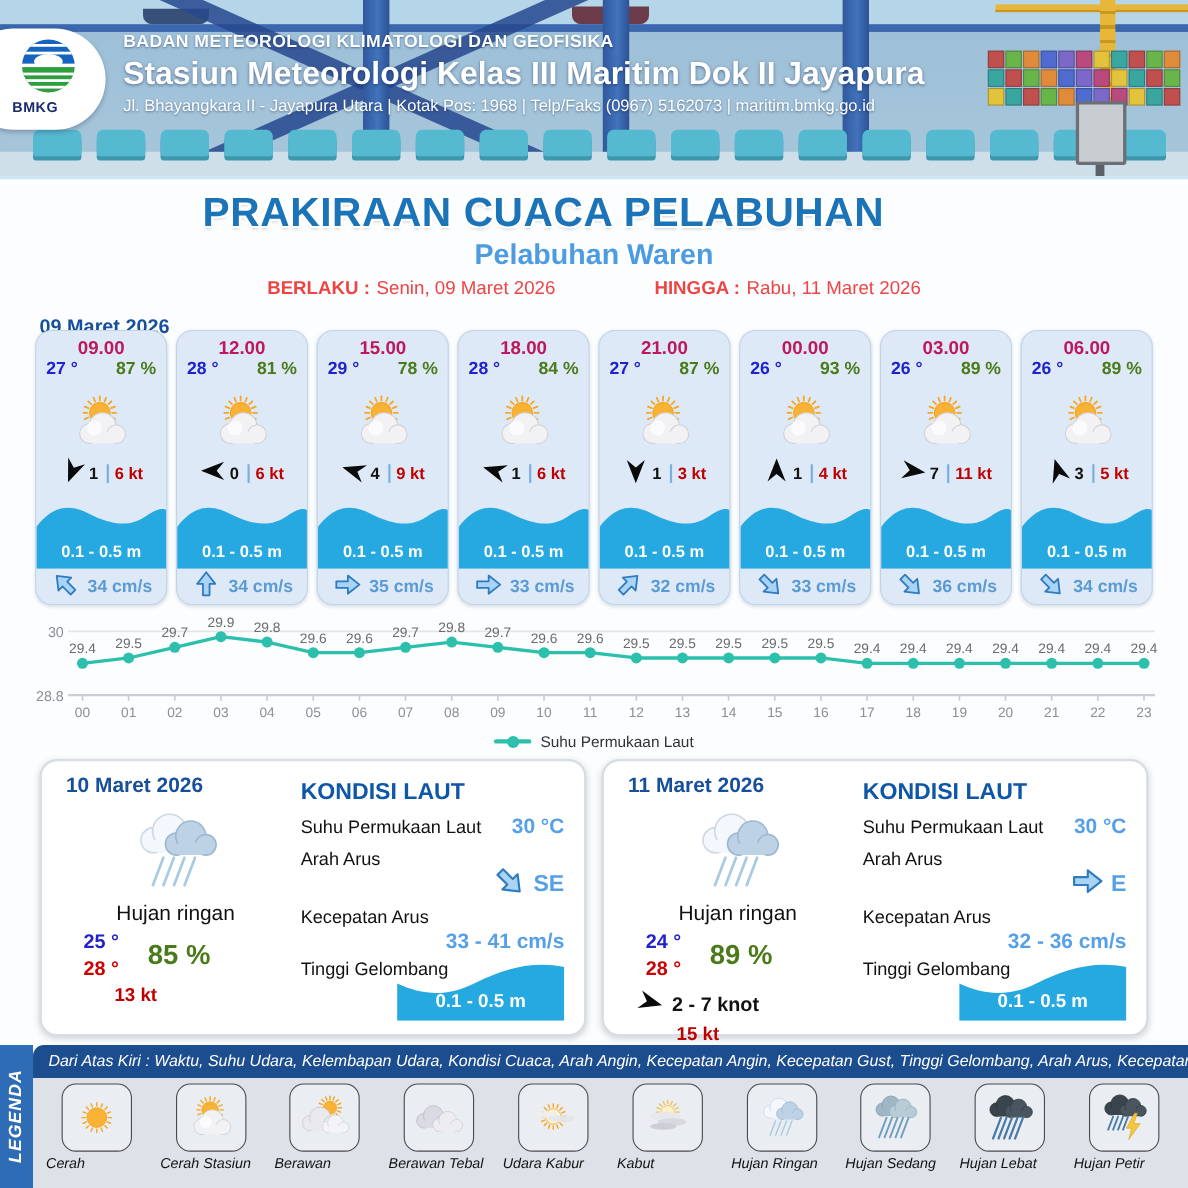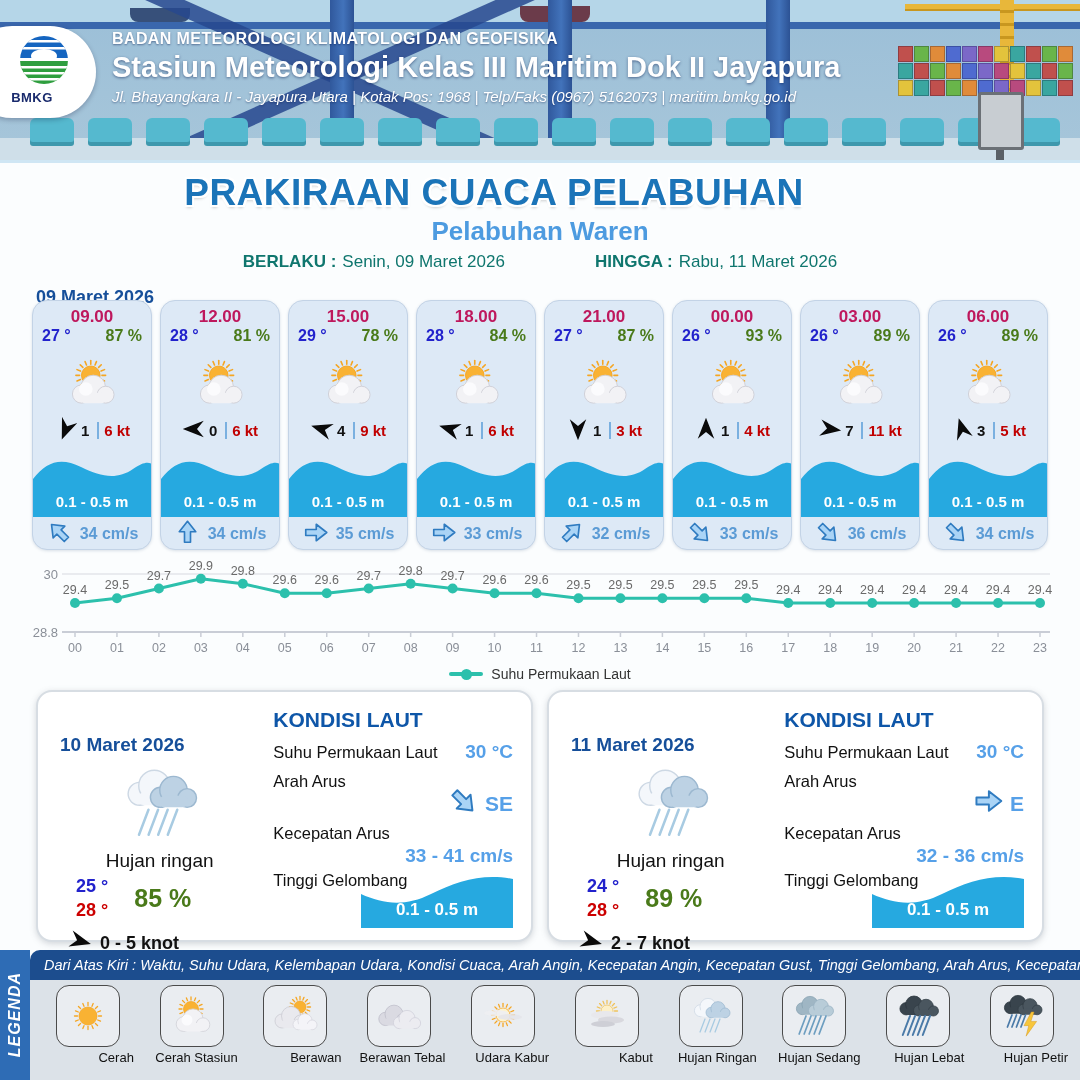--- a/index.html
+++ b/index.html
@@ -21,29 +21,29 @@
   .crane-col { position:absolute; left:1000px; top:0; width:14px; height:110px; background:repeating-linear-gradient(180deg,#e8b73a 0 10px,#c8971f 10px 13px); }
   .crane-beam { position:absolute; left:905px; top:4px; width:175px; height:7px; background:#e8b73a; border-bottom:2px solid #c8971f; }
   .ship { position:absolute; background:#37507a; border-radius:0 0 8px 8px; }
   .containers { position:absolute; left:898px; top:46px; }
   .logo-pill { position:absolute; left:-34px; top:26px; width:130px; height:92px; background:#fff; border-radius:46px; box-shadow:0 2px 5px rgba(0,0,40,.25); }
   .logo-emblem { position:absolute; left:52px; top:8px; }
   .logo-text { position:absolute; left:36px; top:64px; width:60px; text-align:center; font-size:13px; font-weight:bold; color:#1a2b6d; letter-spacing:.5px; }
   .hdr-text { position:absolute; left:112px; top:30px; z-index:5; color:#fff; }
   .hdr-agency { font-size:16px; font-weight:bold; letter-spacing:.4px; text-shadow:0 1px 2px rgba(10,30,80,.5); }
   .hdr-station { font-size:29px; font-weight:bold; margin-top:3px; text-shadow:0 1px 3px rgba(10,30,80,.55); }
-  .hdr-address { font-size:15px; margin-top:4px; text-shadow:0 1px 2px rgba(10,30,80,.5);font-style:italic; }
+  .hdr-address { font-size:15px; margin-top:4px; text-shadow:0 1px 2px rgba(10,30,80,.5); }
   .hdr-sep { position:absolute; left:0; top:160px; width:1080px; height:3px; background:#cfe6f4; }
 
   
   .title-main { position:absolute; left:0; top:172px; width:988px; text-align:center;
     font-size:37px; font-weight:800; letter-spacing:.5px; color:#1b74b8;
     text-shadow:-2px -2px 0 #fff,2px -2px 0 #fff,-2px 2px 0 #fff,2px 2px 0 #fff,0 3px 3px rgba(0,0,0,.18); }
   .title-sub { position:absolute; left:0; top:216px; width:1080px; text-align:center; font-size:26px; font-weight:bold; color:#4d9be0; }
-  .validity { position:absolute; left:0; top:252px; width:1080px; display:flex; justify-content:center; gap:90px; font-size:17px; color:#0f766e; }
+  .validity { position:absolute; left:0; top:252px; width:1080px; display:flex; justify-content:center; gap:90px; font-size:17px; color:#ef4444; }
   .validity b { font-weight:bold; margin-right:6px; }
 
   
   .date-label { position:absolute; left:36px; top:287px; font-size:18px; font-weight:bold; color:#164f9a; }
   .cards-row { position:absolute; left:32px; top:300px; width:1016px; height:252px; display:flex; gap:8px; }
   .hcard { width:120px; height:250px; background:#dde9f6; border:1.5px solid #c3d3e6; border-radius:15px;
            overflow:hidden; position:relative; box-shadow:0 1px 3px rgba(60,90,130,.18); }
   .c-time { margin-top:6px; text-align:center; font-size:17px; font-weight:bold; color:#be185d; height:20px; }
   .c-th { height:24px; display:flex; justify-content:space-between; padding:0 9px; font-size:16px; font-weight:bold; }
   .c-temp { color:#2222cc; } .c-hum { color:#4a7a1a; }
@@ -60,21 +60,21 @@
   
   .chart-wrap { position:absolute; left:0; top:556px; width:1080px; height:108px; }
   .chart-legend { position:absolute; left:0; top:666px; width:1080px; display:flex; justify-content:center; align-items:center; gap:8px; font-size:14px; color:#333; }
   .cl-marker { width:34px; height:4px; background:#2cc0ac; border-radius:2px; position:relative; }
   .cl-marker::after { content:""; position:absolute; left:12px; top:-3.5px; width:11px; height:11px; border-radius:50%; background:#2cc0ac; }
 
   
   .daily-row { position:absolute; left:36px; top:690px; width:1008px; display:flex; gap:14px; }
   .dcard { flex:1; height:252px; background:#fff; border:2px solid #d7dde3; border-radius:16px;
            box-shadow:0 2px 6px rgba(90,100,110,.25); padding:12px 18px 10px 22px; display:flex; }
-  .d-left { width:44%; position:relative;margin-top:30px; }
+  .d-left { width:44%; position:relative; }
   .d-date { font-size:19px; font-weight:bold; color:#164f9a; }
   .d-icon { height:96px; display:flex; justify-content:center; }
   .d-cond { text-align:center; font-size:19px; color:#111; margin-top:-2px; }
   .d-temps { display:flex; align-items:center; margin-top:2px; }
   .d-tcol { display:flex; flex-direction:column; font-size:18px; font-weight:bold; line-height:1.35; margin-left:16px; }
   .d-tmin { color:#2222cc; } .d-tmax { color:#cc0000; }
   .d-hum { font-size:25px; font-weight:bold; color:#4a7a1a; margin-left:26px; }
   .d-wind { display:flex; align-items:center; gap:8px; margin-top:6px; margin-left:8px; font-size:18px; font-weight:bold; color:#111; }
   .d-gust { margin-left:44px; margin-top:2px; font-size:17px; font-weight:bold; color:#c00000; }
   .d-right { width:56%; position:relative; padding-left:14px; }
@@ -89,21 +89,21 @@
   .k-wave span { position:absolute; left:0; bottom:8px; width:100%; text-align:center; color:#fff; font-size:17px; font-weight:bold; }
 
   
   .legend-strip { position:absolute; left:0; top:950px; width:1080px; height:130px; }
   .leg-tab { position:absolute; left:0; top:0; width:30px; height:130px; background:#2e6cb5; display:flex; align-items:center; justify-content:center; }
   .leg-tab span { transform:rotate(180deg); writing-mode:vertical-rl; color:#fff; font-weight:bold; font-style:italic; font-size:16px; letter-spacing:1px; }
   .leg-caption { position:absolute; left:30px; top:0; width:1050px; height:30px; background:#1c4d8e; border-radius:10px 0 0 0;
                  color:#fff; font-style:italic; font-size:14.5px; line-height:30px; padding-left:14px; white-space:nowrap; overflow:hidden; }
   .leg-items { position:absolute; left:30px; top:30px; width:1050px; height:100px; background:#dce2e8;
                display:flex; justify-content:space-around; padding:5px 6px 0 6px; }
-  .leg-item { width:92px; text-align:right; }
+  .leg-item { width:92px; text-align:left;font-style:italic; }
   .leg-tile { width:64px; height:62px; margin:0 auto; border:1.6px solid #4a4a4a; border-radius:13px;
               background:rgba(255,255,255,.4); display:flex; align-items:center; justify-content:center; }
   .leg-label { font-size:13px; color:#111; margin-top:3px; white-space:nowrap; }
 </style>
 </head>
 <body>
 
 <div class="page">
 
   <div class="header">
@@ -791,26 +791,20 @@
             </svg>
           </div>
         <div class="d-cond">Hujan ringan</div>
         <div class="d-temps">
           <div class="d-tcol">
             <span class="d-tmin">25 °</span>
             <span class="d-tmax">28 °</span>
           </div>
           <span class="d-hum">85 %</span>
         </div>
-        <div class="d-wind">
-          <span><svg width="24" height="24" viewBox="0 0 32 30">
-                <polygon points="31,15 3,4 12,15 3,26" fill="#0a0a0a" transform="rotate(15 16 15)"></polygon>
-              </svg></span>
-          <span>0  - 5 knot</span>
-        </div>
         <div class="d-gust">13 kt</div>
       </div>
       <div class="d-right">
         <div class="k-head">KONDISI LAUT</div>
         <div class="k-row">
           <span class="k-label">Suhu Permukaan Laut</span>
           <span class="k-val">30 °C</span>
         </div>
         <div class="k-row">
           <span class="k-label">Arah Arus</span>

